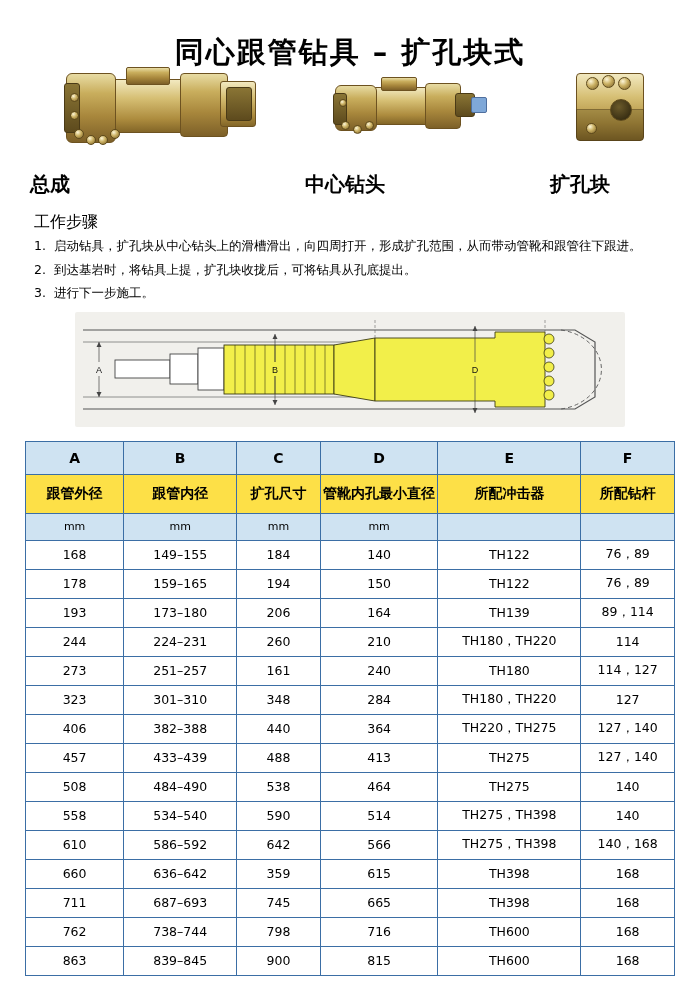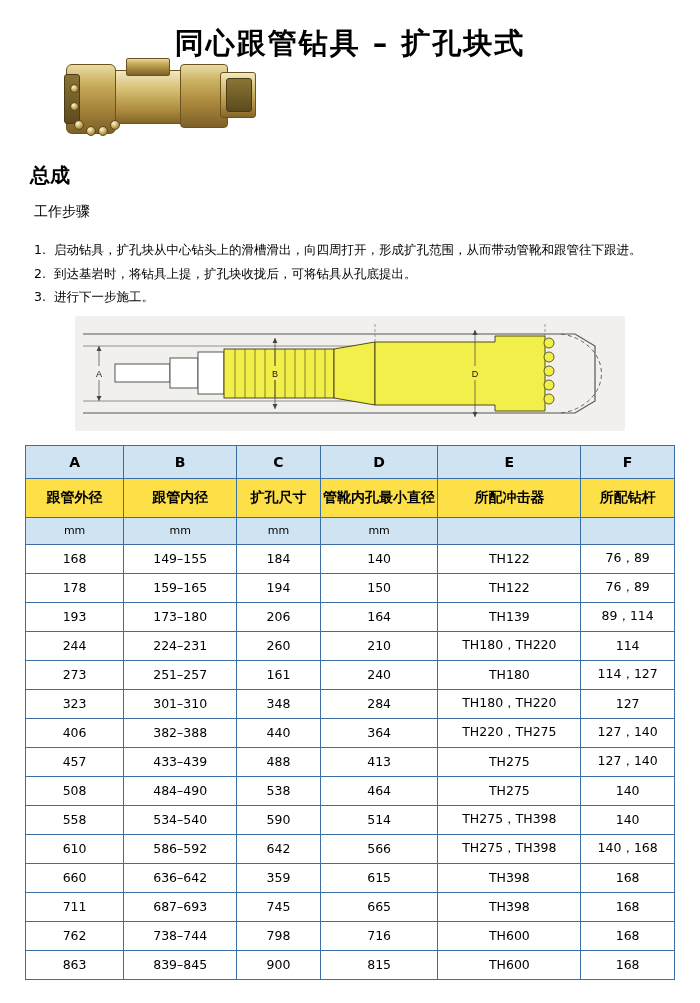--- a/index.html
+++ b/index.html
@@ -21,20 +21,21 @@
     position: relative;
   }
   
   .title {
     text-align: center;
     font-size: 29px;
     font-weight: bold;
     letter-spacing: 2px;
     padding-top: 24px;
     font-family: "DejaVu Sans", "Liberation Sans", sans-serif;
+    margin-top: 9px;
   }
   
   .products {
     display: flex;
     justify-content: space-between;
     align-items: flex-end;
     padding: 18px 30px 0 30px;
     height: 125px;
     box-sizing: border-box;
   }
@@ -78,22 +79,22 @@
     margin-top: 10px;
     font-family: "DejaVu Sans", "Liberation Sans", sans-serif;
   }
   
   .steps {
     padding: 14px 34px 0 34px;
     font-size: 12.5px;
     font-family: "DejaVu Sans", "Liberation Sans", sans-serif;
   }
   .steps-title {
-    font-size: 14px;
-    margin-bottom: 20px;
+    font-size: 16px;
+    margin-bottom: 4px;
   }
   .step-row {
     display: flex;
     margin-bottom: 6px;
     line-height: 1.4;
   }
   .step-num {
     width: 20px;
     flex: none;
   }
@@ -168,21 +169,49 @@
         <div class="stud" style="left:68px;top:84px;width:8px;height:8px;"></div>
         <div class="stud" style="left:80px;top:78px;width:8px;height:8px;"></div>
         <div class="stud" style="left:40px;top:60px;width:7px;height:7px;"></div>
         <div class="stud" style="left:40px;top:42px;width:7px;height:7px;"></div>
 
         <div class="gold" style="left:96px;top:16px;width:42px;height:16px;border-radius:2px;"></div>
       </div>
       <div class="caption">总成</div>
     </div>
 
-
+    <div class="product prod-b">
+      <div class="art">
+        <div class="gold2" style="left:62px;top:36px;width:66px;height:36px;border-radius:3px;"></div>
+        <div class="gold" style="left:120px;top:32px;width:34px;height:44px;border-radius:4px;"></div>
+        <div class="dark" style="left:150px;top:42px;width:18px;height:22px;border-radius:3px;"></div>
+        <div class="gold2" style="left:166px;top:46px;width:14px;height:14px;border-radius:2px;background:#7fa8d8;border-color:#4f6f9e;"></div>
+        <div class="gold" style="left:30px;top:34px;width:40px;height:44px;border-radius:6px;"></div>
+        <div class="dark" style="left:28px;top:42px;width:12px;height:30px;border-radius:3px;"></div>
+        <div class="stud" style="left:36px;top:70px;width:7px;height:7px;"></div>
+        <div class="stud" style="left:48px;top:74px;width:7px;height:7px;"></div>
+        <div class="stud" style="left:60px;top:70px;width:7px;height:7px;"></div>
+        <div class="stud" style="left:34px;top:48px;width:6px;height:6px;"></div>
+        <div class="gold" style="left:76px;top:26px;width:34px;height:12px;border-radius:2px;"></div>
+      </div>
+      <div class="caption">中心钻头</div>
+    </div>
+
+    <div class="product prod-c">
+      <div class="art">
+        <div class="gold2" style="left:26px;top:22px;width:66px;height:66px;border-radius:4px;"></div>
+        <div class="dark" style="left:26px;top:58px;width:66px;height:30px;border-radius:0 0 4px 4px;opacity:.55;"></div>
+        <div class="stud" style="left:36px;top:26px;width:11px;height:11px;"></div>
+        <div class="stud" style="left:52px;top:24px;width:11px;height:11px;"></div>
+        <div class="stud" style="left:68px;top:26px;width:11px;height:11px;"></div>
+        <div class="stud" style="left:60px;top:48px;width:20px;height:20px;background:radial-gradient(circle at 40% 35%,#6b5a2a 0%,#352b11 80%);"></div>
+        <div class="stud" style="left:36px;top:72px;width:9px;height:9px;"></div>
+      </div>
+      <div class="caption">扩孔块</div>
+    </div>
   </div>
 
   <div class="steps">
     <div class="steps-title">工作步骤</div>
 
     <div class="step-row">
       <div class="step-num">1.</div>
       <div class="step-text">启动钻具，扩孔块从中心钻头上的滑槽滑出，向四周打开，形成扩孔范围，从而带动管靴和跟管往下跟进。</div>
     </div>
     <div class="step-row">

